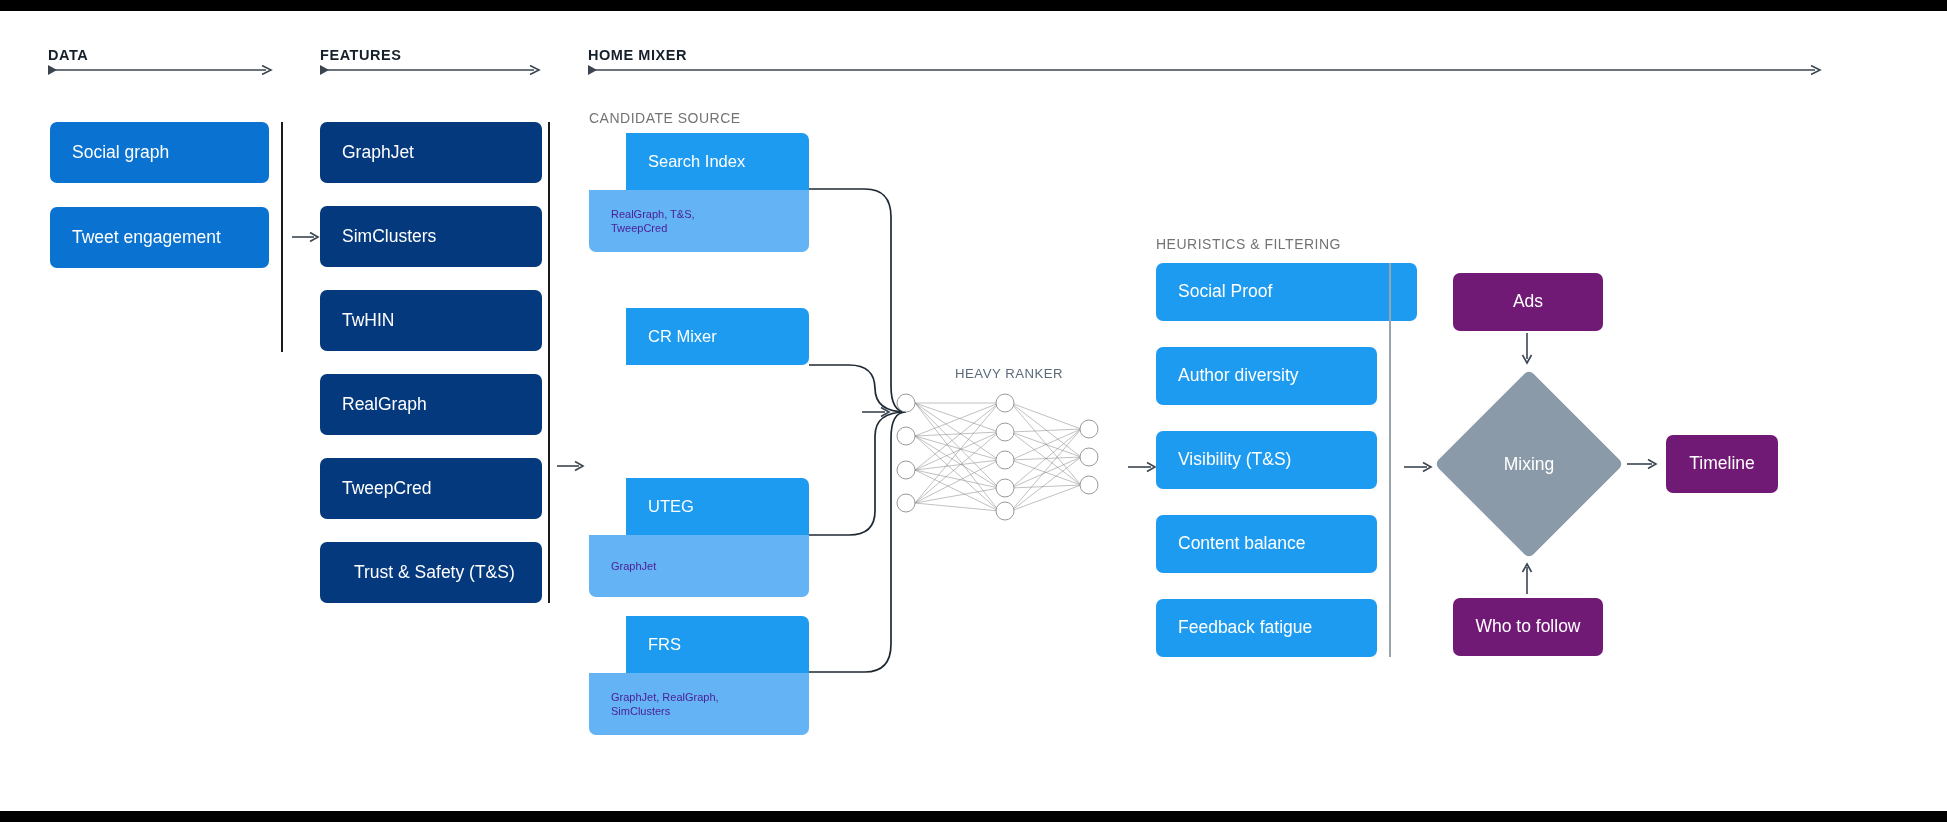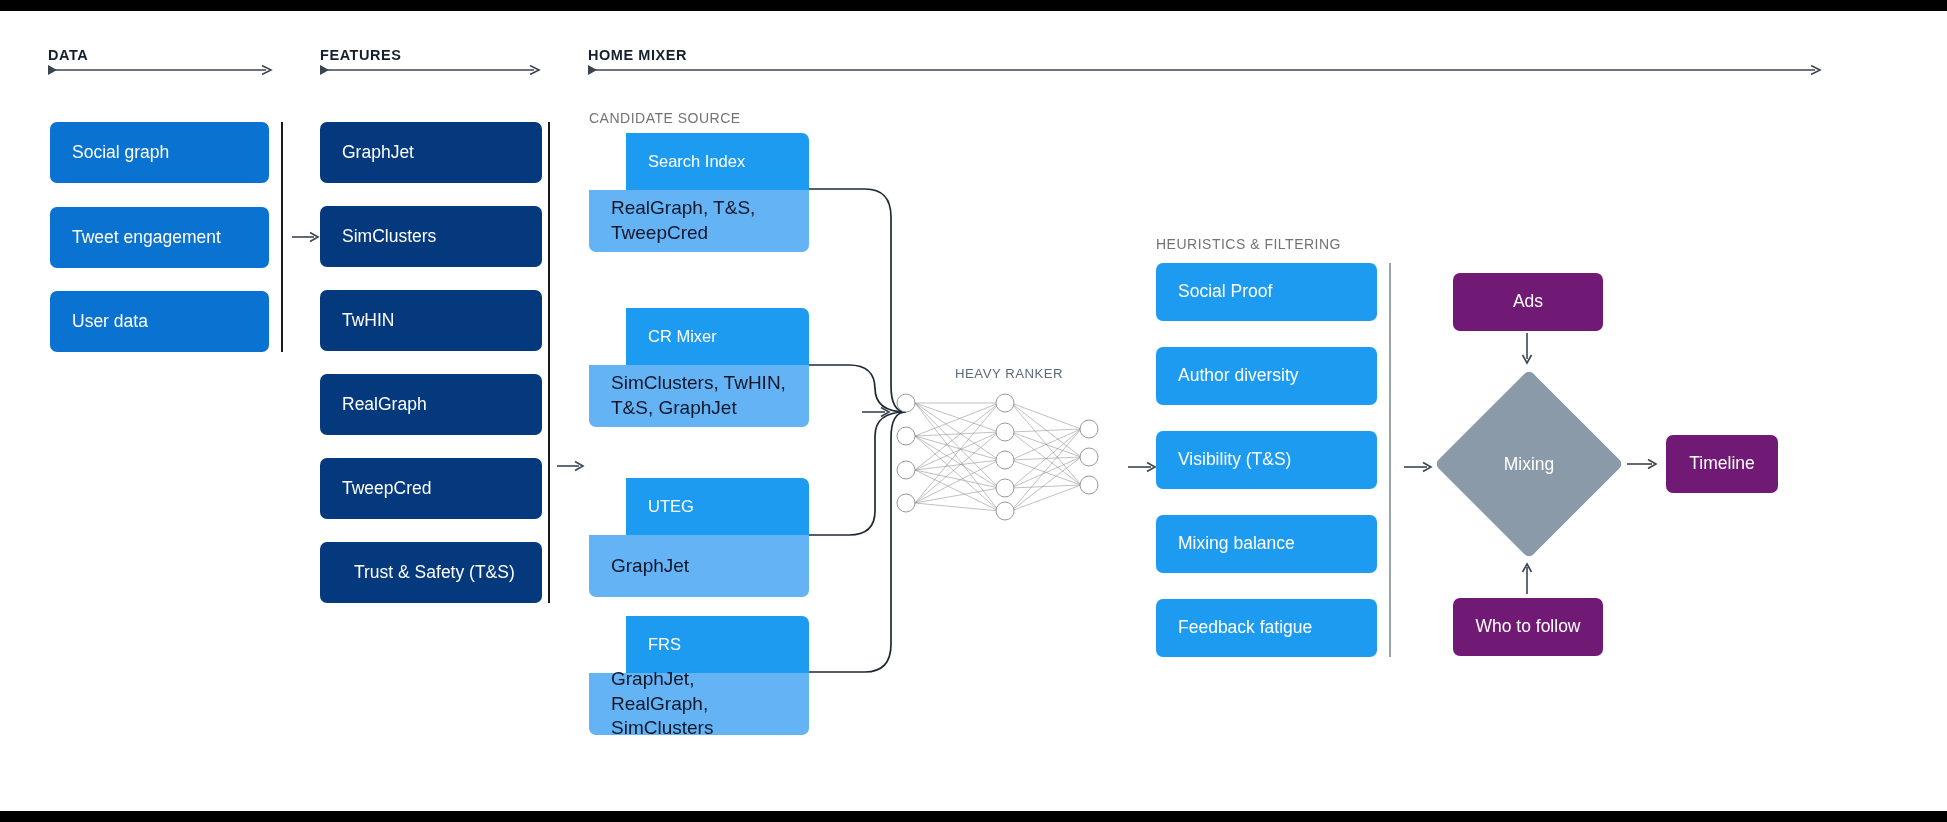--- a/index.html
+++ b/index.html
@@ -19,21 +19,21 @@
   
   .box{position:absolute;border-radius:7px;display:flex;align-items:center;box-sizing:border-box;padding:0 22px;color:#fff;font-size:17.5px;line-height:1.25;}
   .box.data{background:#0a72d0;}
   .box.feature{background:#05397d;}
   .box.heur{background:#1d9bf0;}
   .box.out{background:#701a75;justify-content:center;padding:0 10px;text-align:center;}
 
   
   .cand{position:absolute;width:220px;border-radius:7px;overflow:hidden;}
   .cand .head{background:#1d9bf0;color:#fff;font-size:16.5px;padding:0 22px;display:flex;align-items:center;box-sizing:border-box;margin-left:37px;}
-  .cand .body{background:#63b3f5;color:#0f172a;font-size:19px;line-height:1.3;padding:0 22px;display:flex;align-items:center;box-sizing:border-box;}
+  .cand .body{background:#63b3f5;color:#4c1d95;font-size:11px;line-height:1.3;padding:0 22px;display:flex;align-items:center;box-sizing:border-box;}
 
   
   .vsep{position:absolute;width:2px;background:#1a1a1a;}
   .vsep.grey{background:#9aa4ad;}
 
   
   .conn{position:absolute;}
   .conn svg{display:block;overflow:visible;}
 
   
@@ -83,23 +83,20 @@
         <polyline points="1223,0.5 1232,5 1223,9.5" fill="none" stroke="#3b4550" stroke-width="1.6"></polyline>
       </svg>
     </div>
 
     <div class="box data" style="left:50px;top:111px;width:219px;height:61px;">
       <span>Social graph</span>
     </div>
     <div class="box data" style="left:50px;top:196px;width:219px;height:61px;">
       <span>Tweet engagement</span>
     </div>
-    <div class="box data" style="left:50px;top:280px;width:219px;height:61px;">
-      <span>User data</span>
-    </div>
 
     <div class="vsep" style="left:281px;top:111px;height:230px;"></div>
 
     <div class="conn" style="left:292px;top:220px;">
       <svg width="28" height="12" viewBox="0 0 28 12">
         <line x1="0" y1="6" x2="22" y2="6" stroke="#3b4550" stroke-width="1.6"></line>
         <polyline points="18,1.5 26,6 18,10.5" fill="none" stroke="#3b4550" stroke-width="1.6"></polyline>
       </svg>
     </div>
 
@@ -134,22 +131,20 @@
     <div class="sublabel" style="left:589px;top:99px;">CANDIDATE SOURCE</div>
 
     <div class="cand" style="left:589px;top:122px;">
       <div class="head" style="height:57px;">Search Index</div>
       <div class="body" style="height:62px;white-space:pre-line;">RealGraph, T&amp;S,
 TweepCred</div>
     </div>
 
     <div class="cand" style="left:589px;top:297px;">
       <div class="head" style="height:57px;">CR Mixer</div>
-      <div class="body" style="height:62px;white-space:pre-line;">SimClusters, TwHIN,
-T&amp;S, GraphJet</div>
     </div>
 
     <div class="cand" style="left:589px;top:467px;">
       <div class="head" style="height:57px;">UTEG</div>
       <div class="body" style="height:62px;white-space:pre-line;">GraphJet</div>
     </div>
 
     <div class="cand" style="left:589px;top:605px;">
       <div class="head" style="height:57px;">FRS</div>
       <div class="body" style="height:62px;white-space:pre-line;">GraphJet, RealGraph,
@@ -234,31 +229,31 @@
 
     <div class="conn" style="left:1128px;top:450px;">
       <svg width="30" height="12" viewBox="0 0 30 12">
         <line x1="0" y1="6" x2="23" y2="6" stroke="#3b4550" stroke-width="1.6"></line>
         <polyline points="19,1.5 27,6 19,10.5" fill="none" stroke="#3b4550" stroke-width="1.6"></polyline>
       </svg>
     </div>
 
     <div class="sublabel" style="left:1156px;top:225px;">HEURISTICS &amp; FILTERING</div>
 
-    <div class="box heur" style="left:1156px;top:252px;width:221px;height:58px;">
+    <div class="box heur" style="left:1156px;top:252px;width:261px;height:58px;">
       <span>Social Proof</span>
     </div>
     <div class="box heur" style="left:1156px;top:336px;width:221px;height:58px;">
       <span>Author diversity</span>
     </div>
     <div class="box heur" style="left:1156px;top:420px;width:221px;height:58px;">
       <span>Visibility (T&amp;S)</span>
     </div>
     <div class="box heur" style="left:1156px;top:504px;width:221px;height:58px;">
-      <span>Mixing balance</span>
+      <span>Content balance</span>
     </div>
     <div class="box heur" style="left:1156px;top:588px;width:221px;height:58px;">
       <span>Feedback fatigue</span>
     </div>
 
     <div class="vsep grey" style="left:1389px;top:252px;height:394px;"></div>
 
     <div class="conn" style="left:1404px;top:450px;">
       <svg width="30" height="12" viewBox="0 0 30 12">
         <line x1="0" y1="6" x2="23" y2="6" stroke="#3b4550" stroke-width="1.6"></line>

